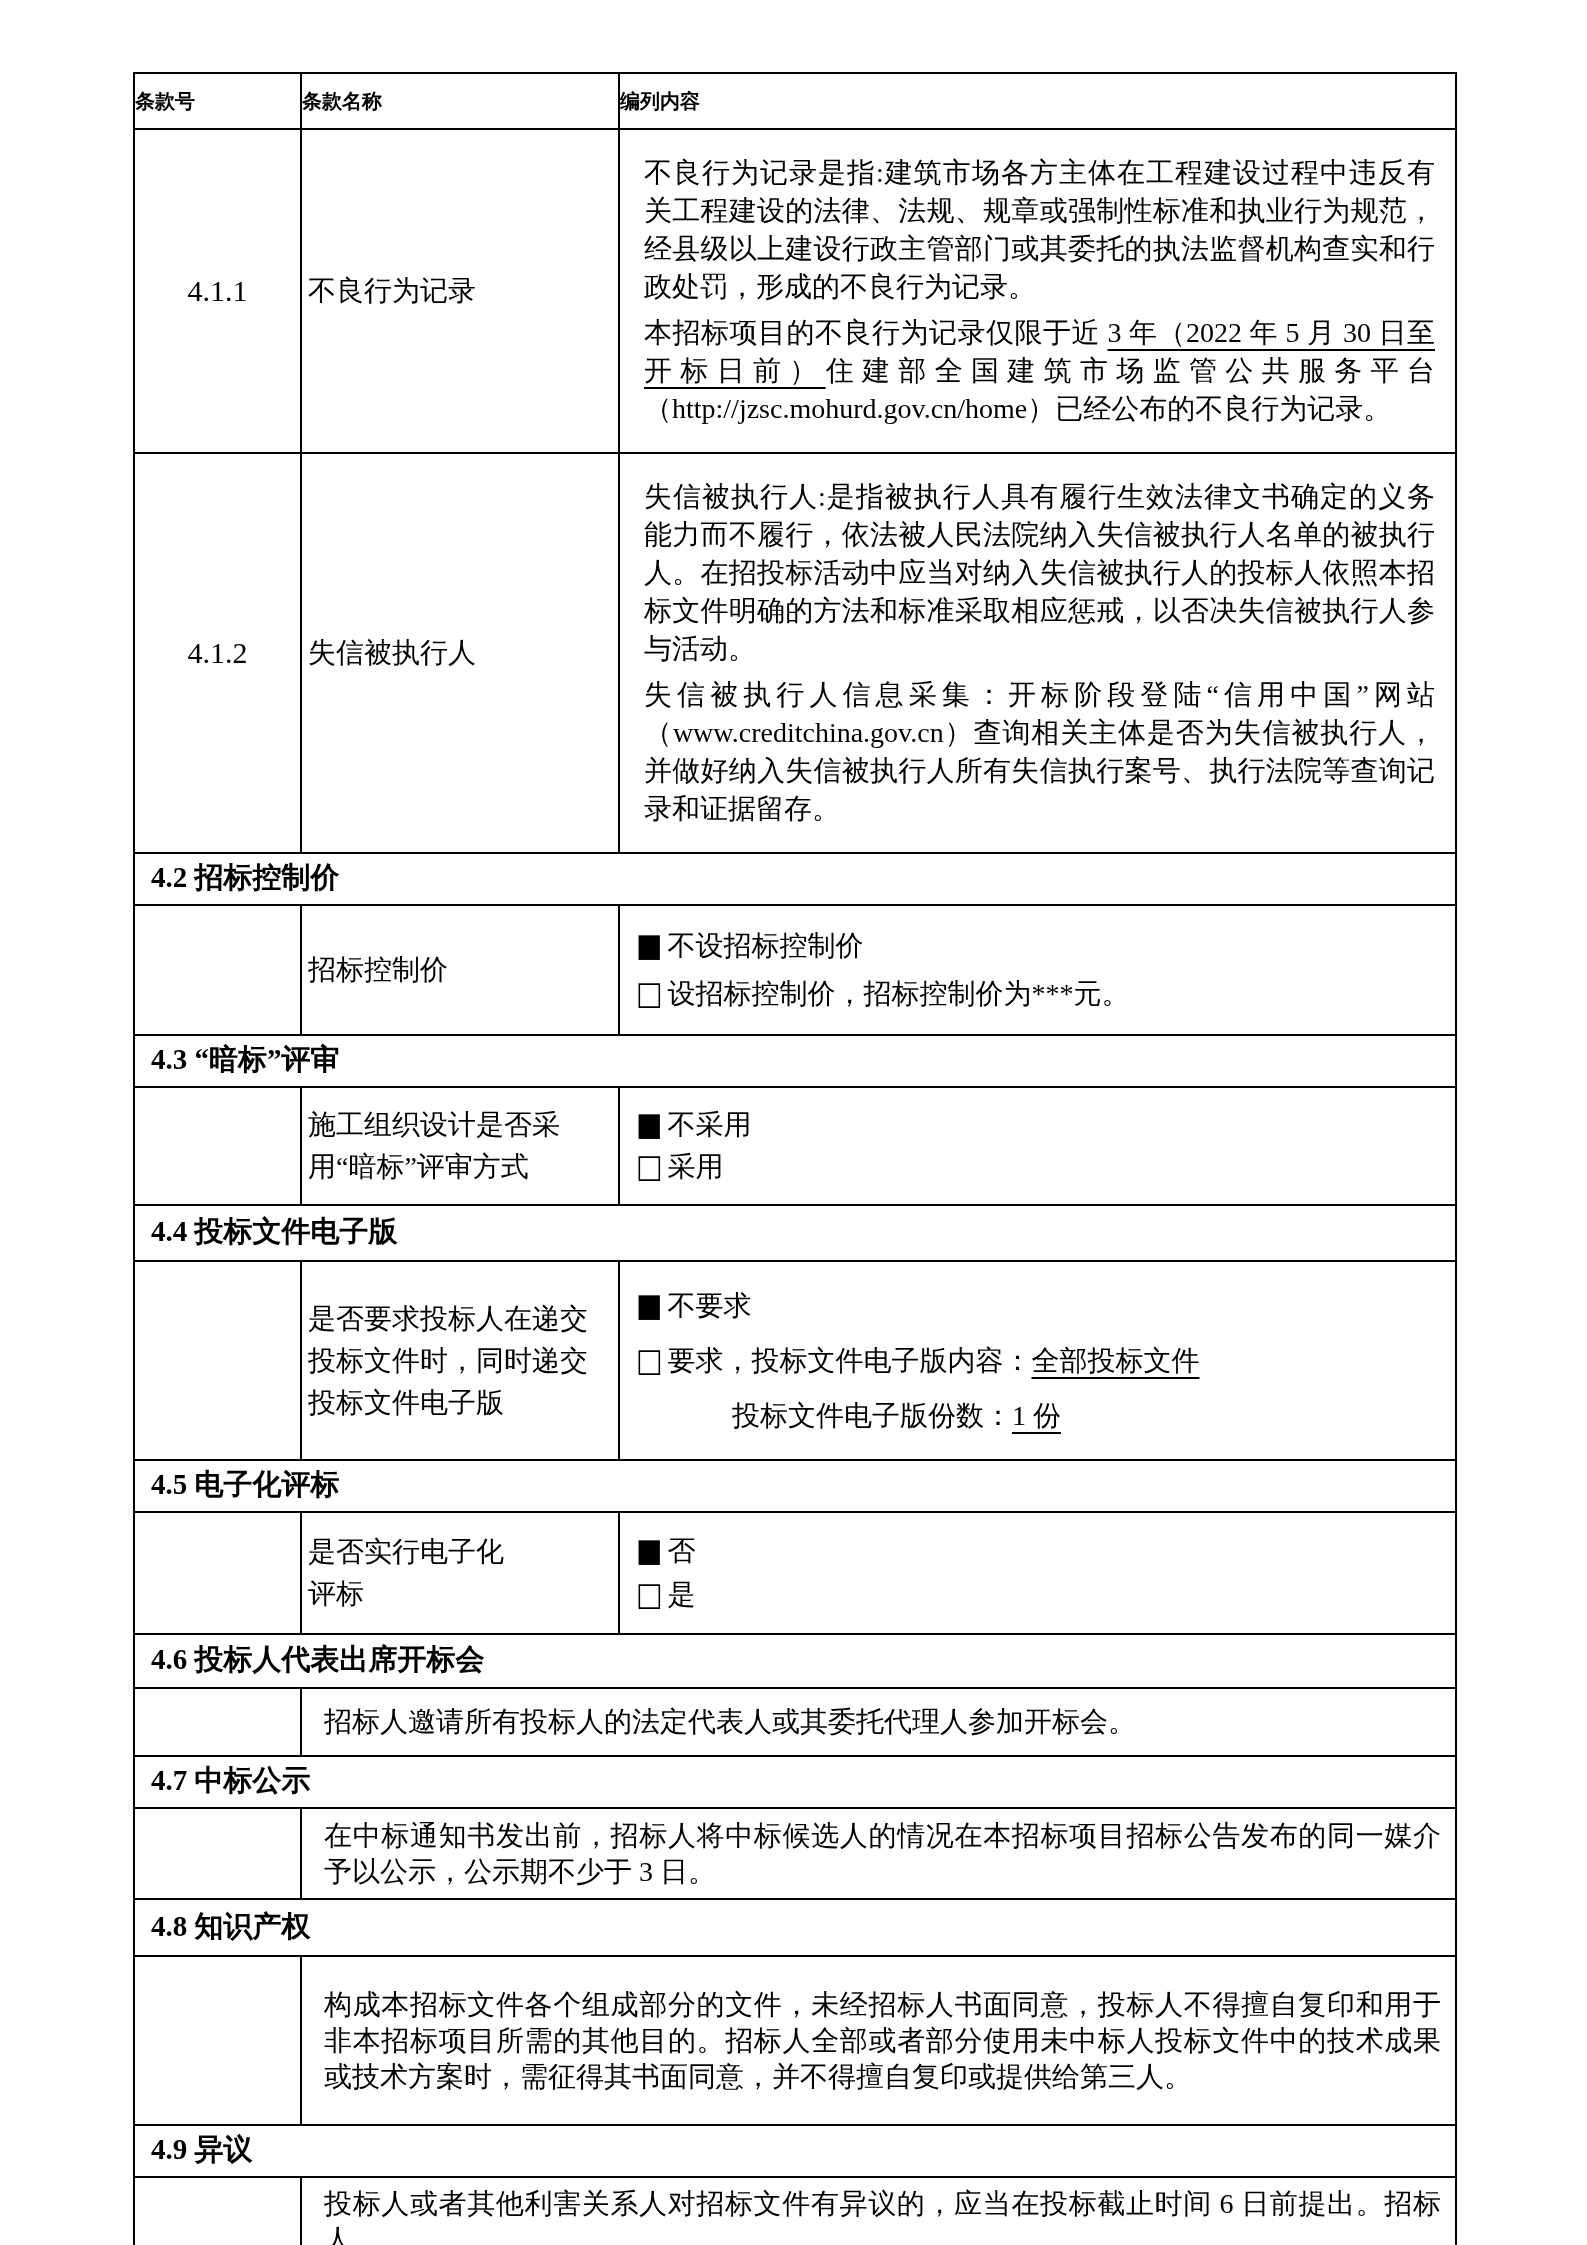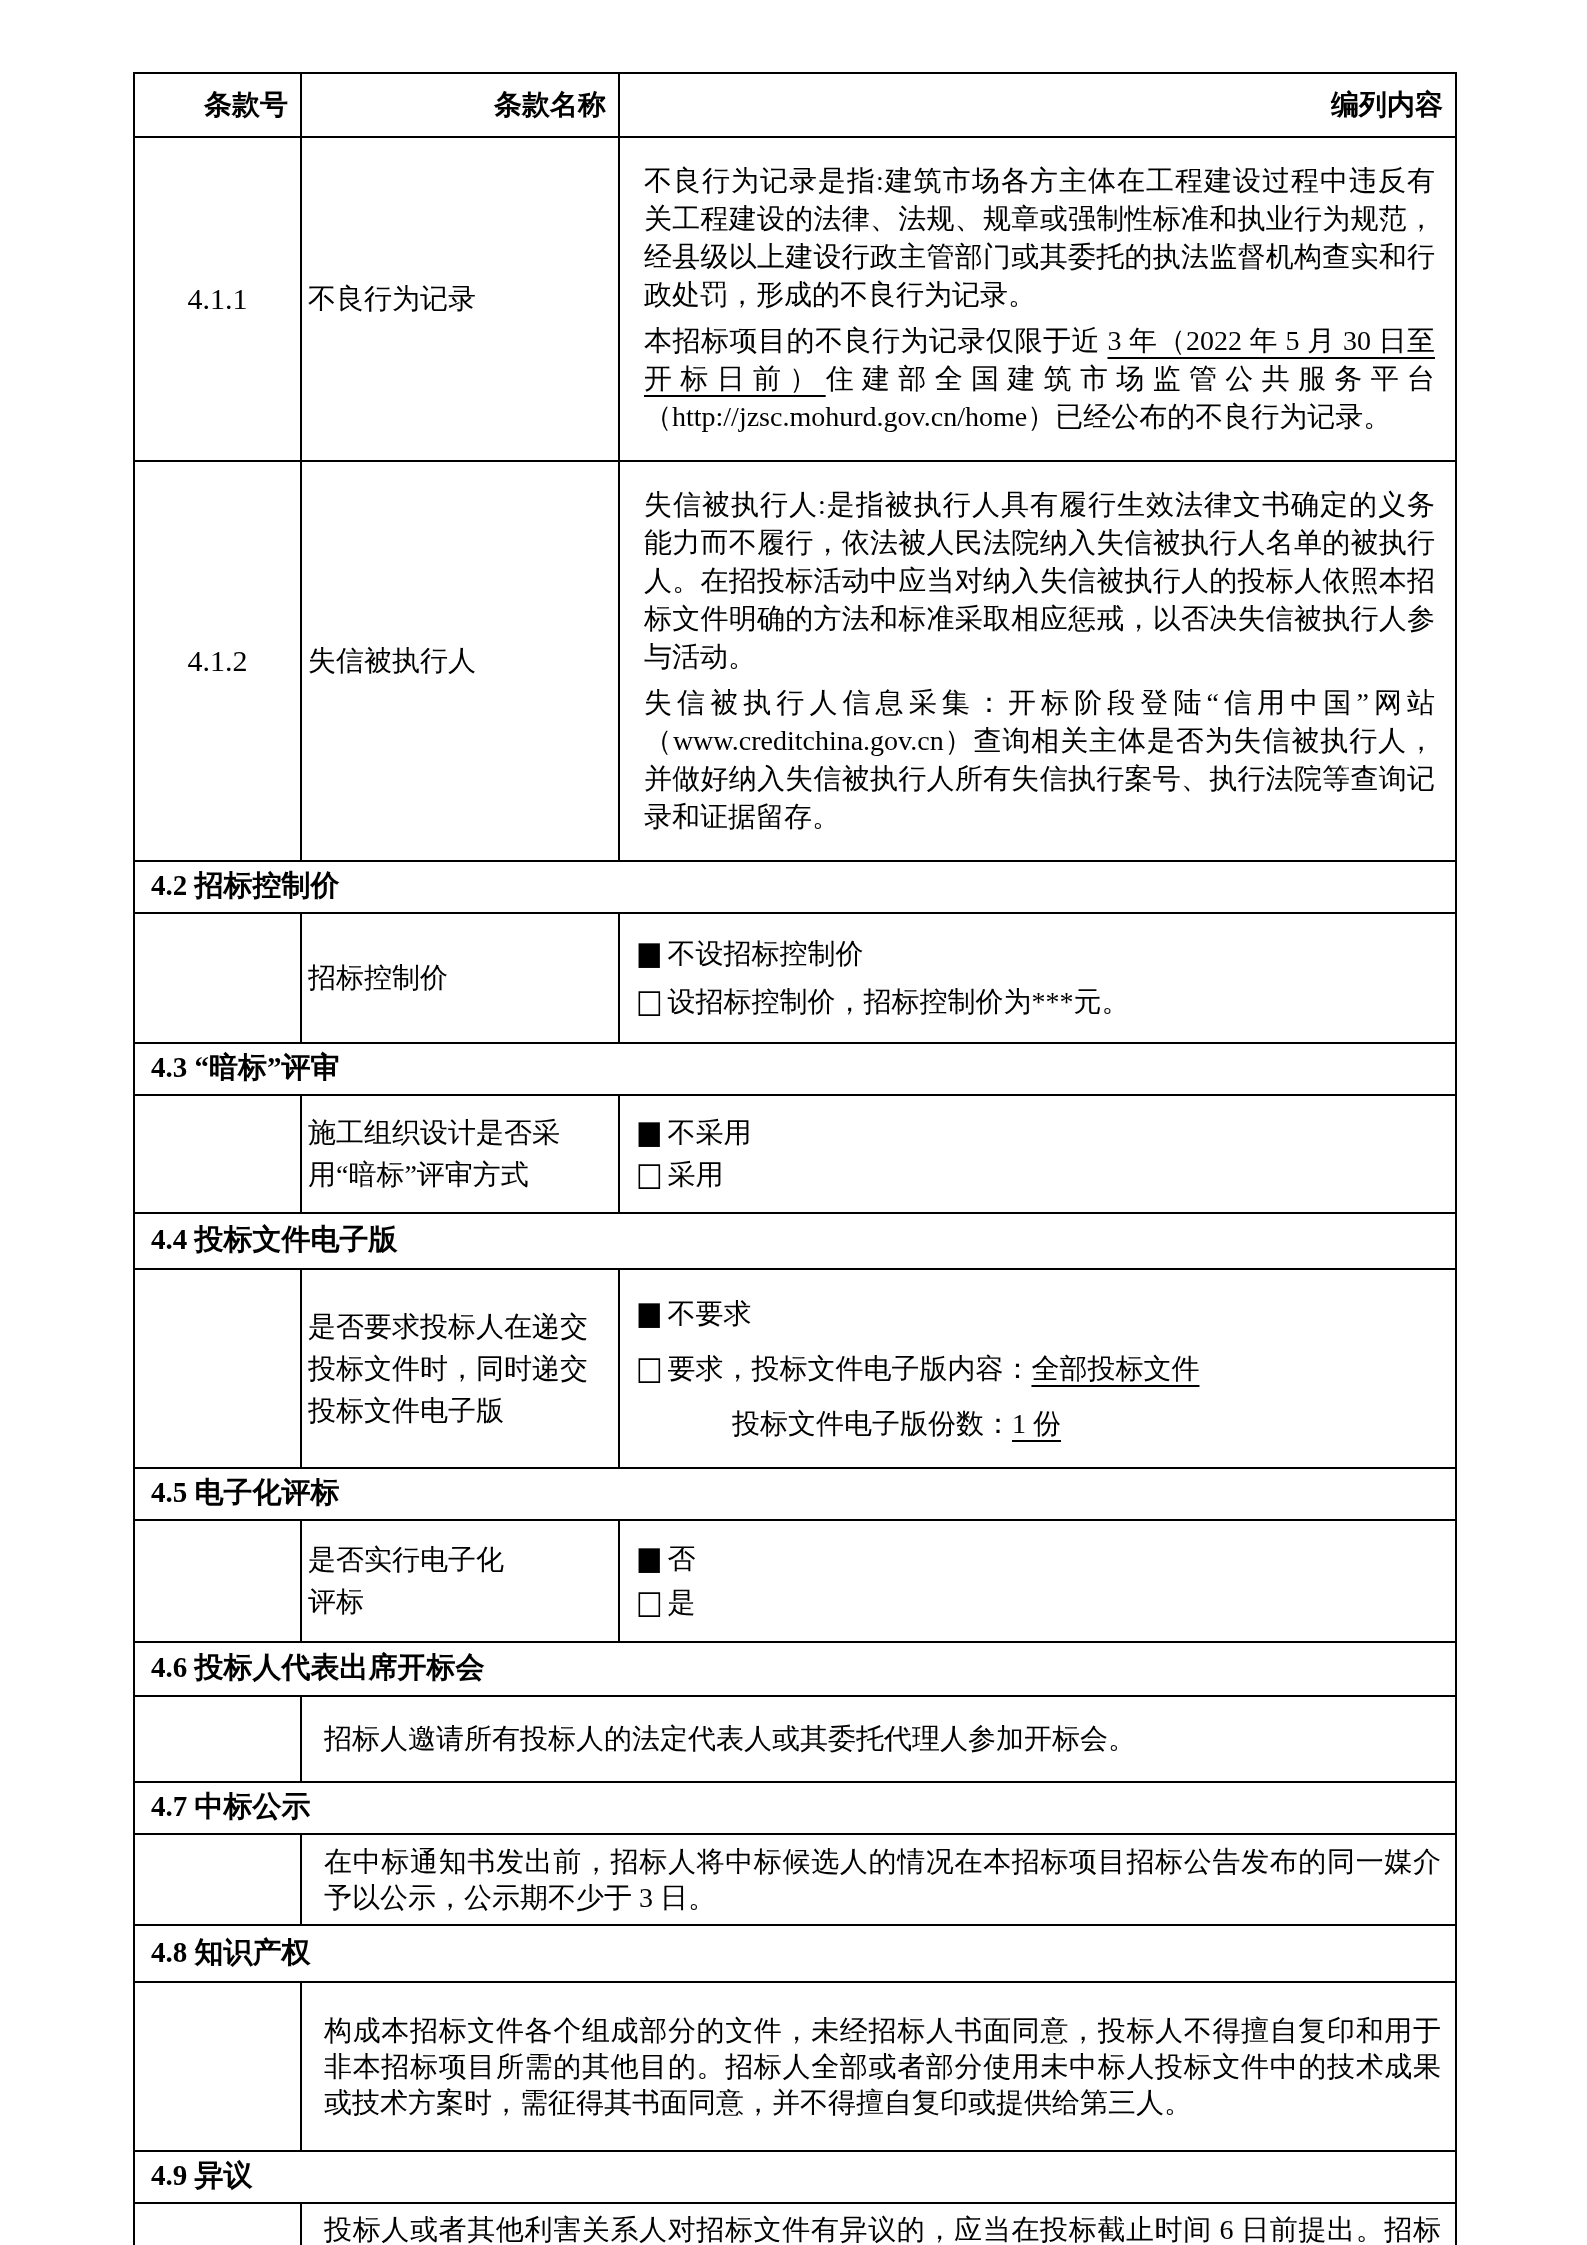--- a/index.html
+++ b/index.html
@@ -1,21 +1,21 @@
 <!DOCTYPE html>
 <html><head>
 <meta charset="utf-8">
 <style>
   html,body{margin:0;padding:0;background:#ffffff;}
   body{width:1587px;height:2245px;color:#000;font-family:"Liberation Serif","DejaVu Serif",serif;-webkit-font-smoothing:antialiased;}
   .page{padding-top:72px;}
   table.doc{border-collapse:collapse;margin-left:133px;width:1322px;table-layout:fixed;}
   col.c1{width:167px;} col.c2{width:318px;} col.c3{width:837px;}
   td,th{border:2px solid #000;box-sizing:border-box;}
-  th{font-size:28px;font-weight:bold;text-align:right;vertical-align:middle;height:56px;padding:12px;}
+  th{font-size:20px;font-weight:bold;text-align:left;vertical-align:middle;height:56px;padding:0;}
   td.num{font-size:30px;text-align:center;vertical-align:middle;font-family:"Liberation Serif",serif;}
   td.name{font-size:28px;text-align:left;vertical-align:middle;line-height:42px;padding:4px 6px;}
   td.content{font-size:28px;line-height:38px;text-align:justify;vertical-align:middle;padding:16px 12px 16px 16px;}
   td.content p{margin:8px;}
   tr.section td{font-size:29px;font-weight:bold;text-align:left;vertical-align:middle;padding:4px 10px 6px 16px;}
   td.spancontent{font-size:28px;line-height:36px;text-align:justify;vertical-align:middle;padding:8px 14px 8px 22px;}
   .opt{white-space:nowrap;}
   .lh48 .opt{line-height:48px;} .lh42 .opt{line-height:42px;} .lh56 .opt{line-height:55px;} .lh44 .opt{line-height:44px;}
   .cb{font-family:"DejaVu Sans",sans-serif;font-size:28px;margin-right:5px;display:inline-block;transform:scaleY(1.15);}
   .u{text-decoration:underline;text-decoration-thickness:2px;text-underline-offset:7px;}
@@ -105,21 +105,21 @@
       </td>
       <td class="content">
         <div class="opt"><span class="cb">■</span><span>否</span></div>
         <div class="opt"><span class="cb">□</span><span>是</span></div>
       </td>
     </tr>
 
     <tr class="section" style="height:54px;">
       <td colspan="3">4.6 投标人代表出席开标会</td>
     </tr>
-    <tr style="height:86px;margin-left:24px;">
+    <tr style="height:68px;margin-left:24px;">
       <td></td>
       <td colspan="2" class="spancontent">招标人邀请所有投标人的法定代表人或其委托代理人参加开标会。</td>
     </tr>
 
     <tr class="section" style="height:49px;">
       <td colspan="3">4.7 中标公示</td>
     </tr>
     <tr style="height:91px;">
       <td></td>
       <td colspan="2" class="spancontent">在中标通知书发出前，招标人将中标候选人的情况在本招标项目招标公告发布的同一媒介予以公示，公示期不少于 3 日。</td>

